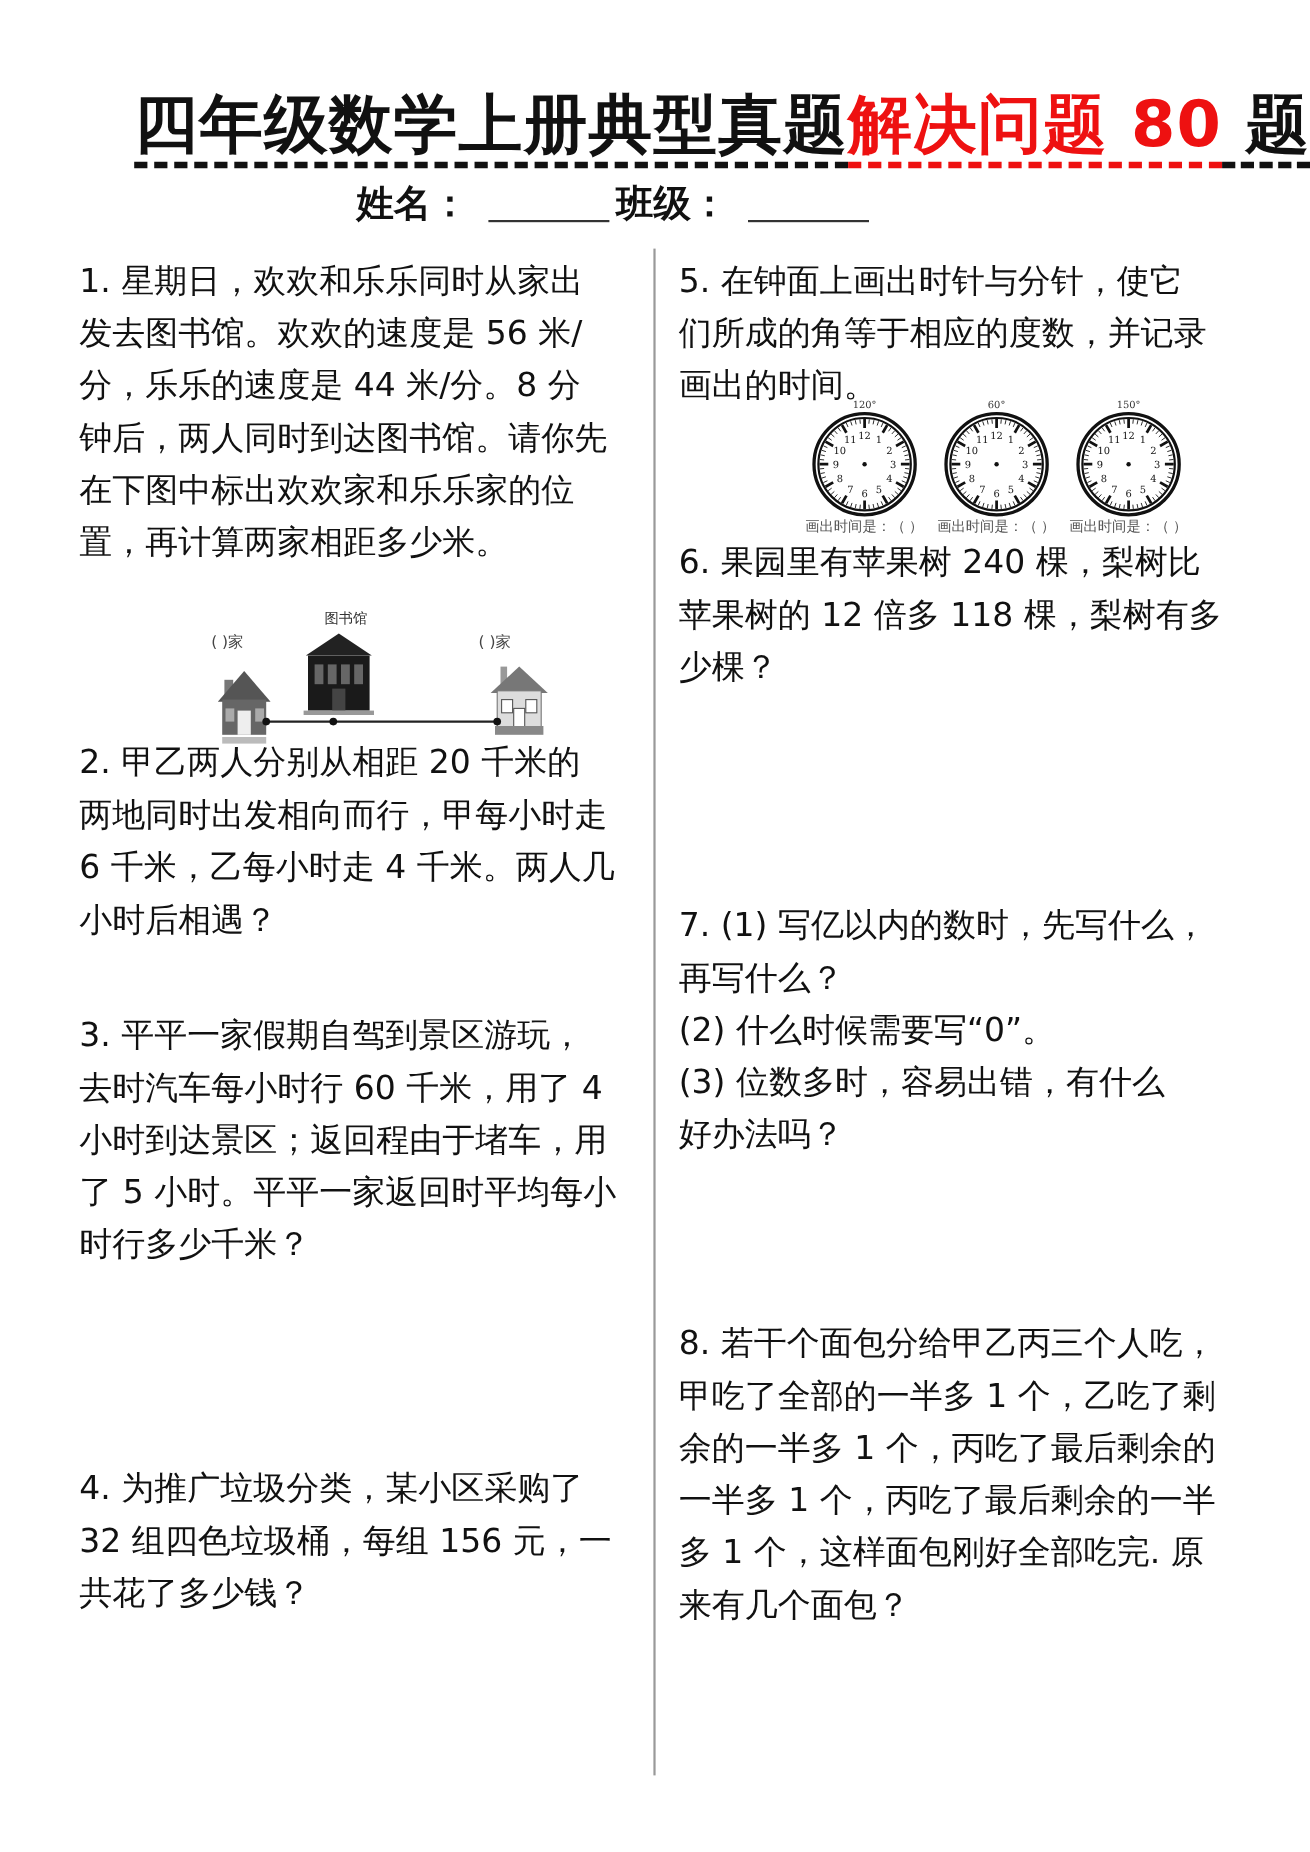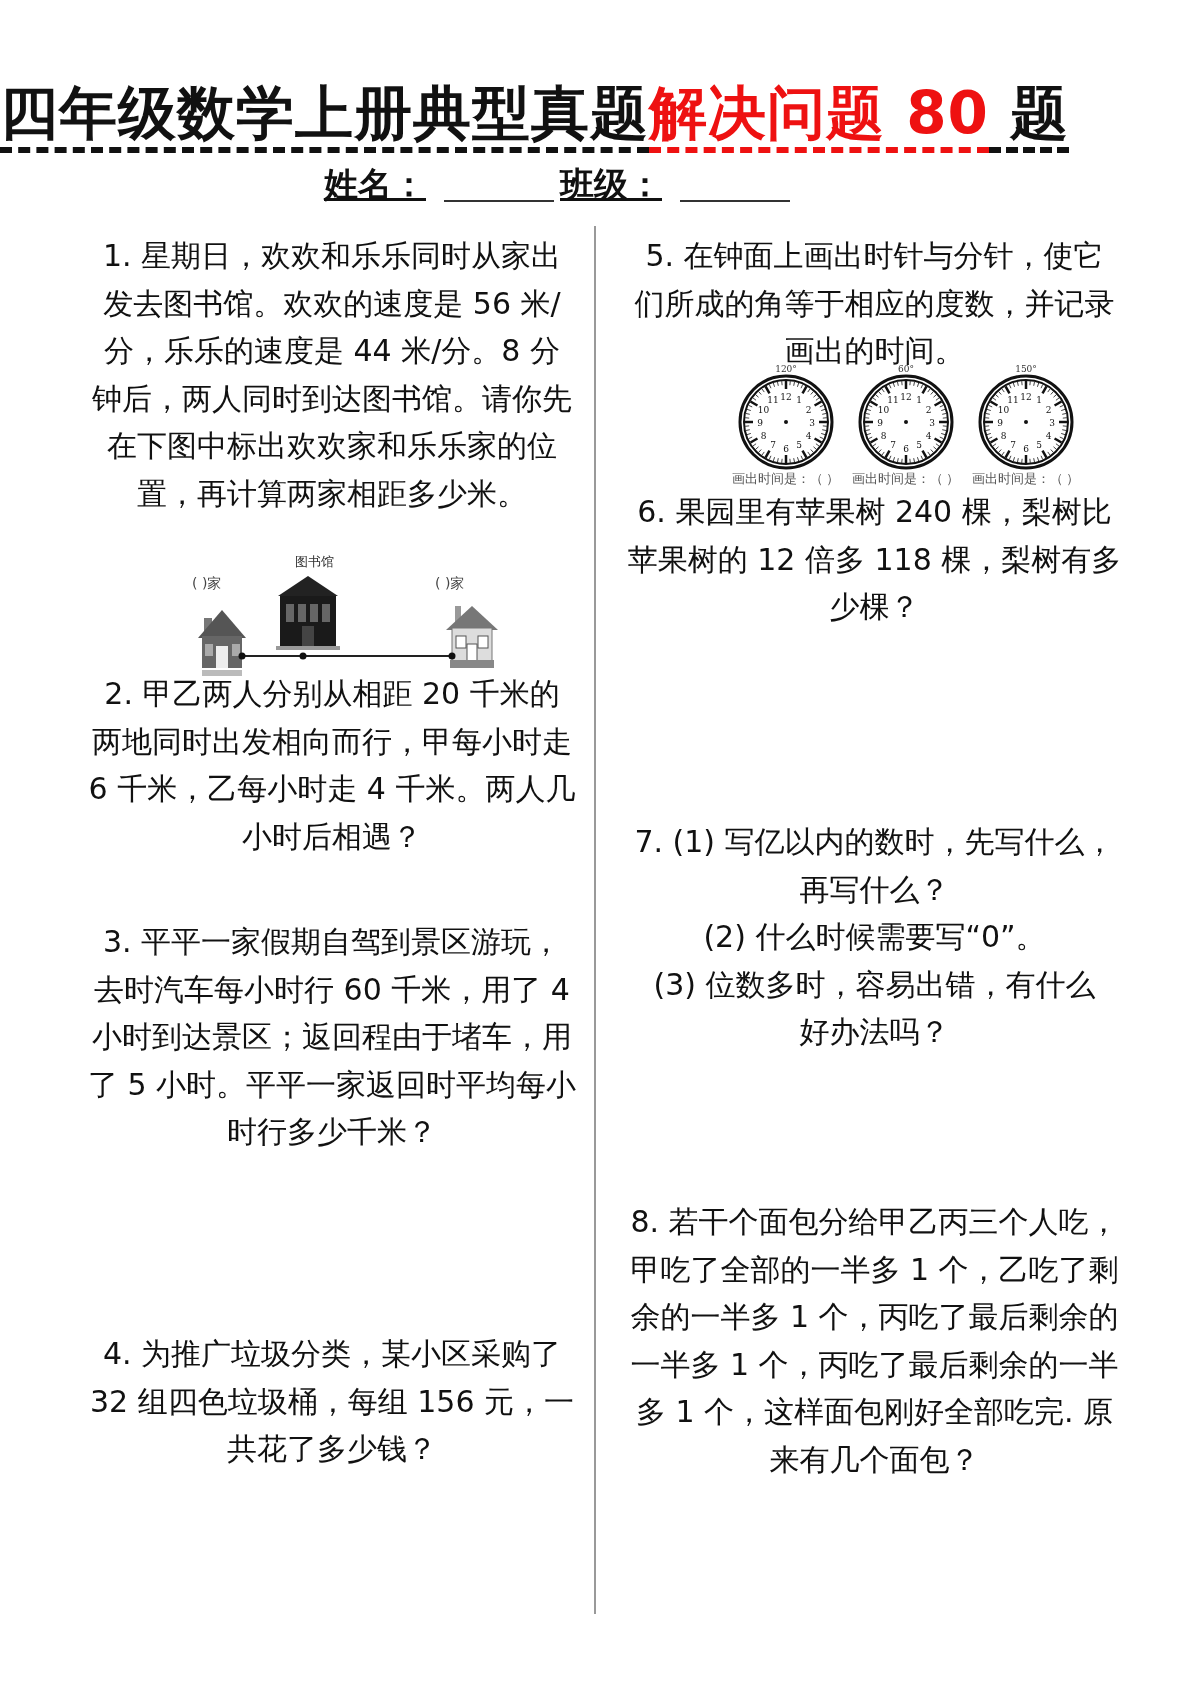--- a/index.html
+++ b/index.html
@@ -1,28 +1,28 @@
 <!DOCTYPE html>
 <html><head>
 <meta charset="utf-8">
 <style>
   html, body { margin: 0; padding: 0; background: #ffffff; }
   body { width: 1191px; height: 1684px; position: relative; overflow: hidden;
          font-family: "DejaVu Sans", "Liberation Sans", sans-serif; color: #111; }
-  .title { position: absolute; left: 0; width: 1191px; top: 78px; text-align: left;
+  .title { position: absolute; left: 0; width: 1191px; top: 78px; text-align: right;
            font-size: 58px; font-weight: bold; letter-spacing: 1px; line-height: 70px; white-space: nowrap; }
   .title .black { color: #111; border-bottom: 6px dashed #111; }
   .title .red { color: #ee1111; border-bottom: 6px dashed #ee1111; }
   .title .tail { color: #111; border-bottom: 6px dashed #111; }
   .info { position: absolute; top: 158px; left: 324px; height: 50px; display: flex; align-items: flex-end;
-          font-size: 34px; font-weight: bold; white-space: nowrap; text-decoration: underline; }
+          font-size: 34px; font-weight: bold; white-space: nowrap; }
   .info .field { display: inline-flex; align-items: flex-end; }
   .info .blank { display: inline-block; width: 110px; height: 2px; background: #333; margin: 0 6px 6px 18px; }
   .divider { position: absolute; left: 594px; top: 226px; width: 2px; height: 1388px; background: #999; }
-  .q { position: absolute; font-size: 30px; line-height: 47.5px; color: #111; white-space: pre-line; text-align: center; }
+  .q { position: absolute; font-size: 30px; line-height: 47.5px; color: #111; white-space: pre-line; }
   .col-l { left: 72px; width: 520px; }
   .col-r { left: 617px; width: 515px; }
   .lib-fig { position: absolute; left: 190px; top: 548px; width: 330px; height: 130px; }
   .clocks { position: absolute; left: 736px; top: 366px; width: 370px; height: 120px; }
   .clock-wrap { position: absolute; top: 0; width: 120px; height: 120px; }
   .clock-cap { position: absolute; top: 104px; left: -4px; font-size: 13px; color: #555; white-space: nowrap; font-family: Liberation Serif, serif; text-align: center; }
   .deg { position: absolute; top: -2px; left: 0; width: 100px; text-align: center; font-size: 9px; color: #333; font-family: "DejaVu Serif", serif; }
 </style>
 </head>
 <body>

